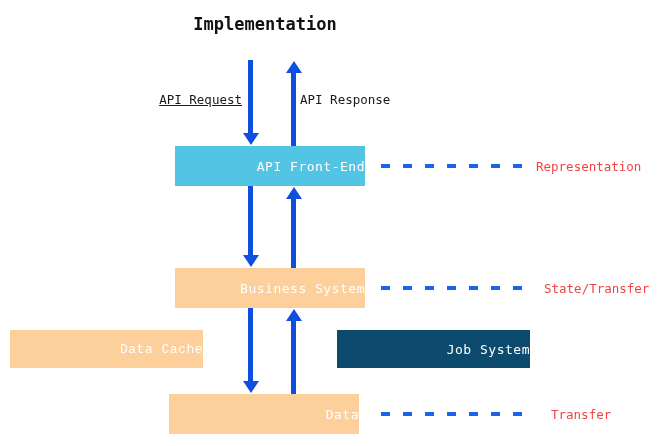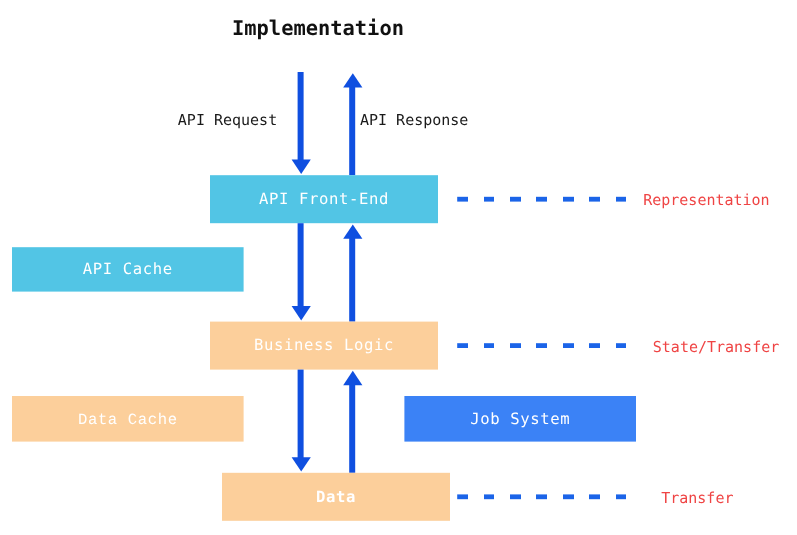--- a/index.html
+++ b/index.html
@@ -32,30 +32,30 @@
     color: #111111;
     letter-spacing: 0px;
     white-space: nowrap;
   }
 
   
   .node-box {
     position: absolute;
     display: flex;
     align-items: center;
-    justify-content: center;
+    justify-content: flex-end;
     color: #ffffff;
     font-size: 13px;
     letter-spacing: 0.5px;
     white-space: nowrap;
     box-sizing: border-box;
   }
   .node-box.blue   { background: #52c5e5; }
   .node-box.orange { background: #fccf9b; }
-  .node-box.gray   { background: #3b82f6; }
+  .node-box.gray   { background: #0c4a6e; }
 
   
   .arrow {
     position: absolute;
     width: 5px;
     background: #0f4fe0;
   }
   .arrow::after {
     content: "";
     position: absolute;
@@ -106,55 +106,52 @@
 </head>
 <body>
 
 <div id="stage">
 
   <div class="diagram-title">Implementation</div>
 
   <div class="arrow down" style="left:248px; top:60px; height:74px;"></div>
   <div class="arrow up" style="left:291px; top:72px; height:74px;"></div>
 
-  <div class="edge-label right-align" style="left:29px; top:92px; width:202px;">API Request</div>
+  <div class="edge-label right-align" style="left:40px; top:92px; width:202px;text-decoration:underline;">API Request</div>
   <div class="edge-label" style="left:300px; top:92px;">API Response</div>
 
   <div class="node-box blue" style="left:175px; top:146px; width:190px; height:40px;">
     <span>API Front-End</span>
   </div>
 
   <div class="dash-line" style="left:381px; top:164px; width:141px;"></div>
   <div class="side-label" style="left:536px; top:159px;">Representation</div>
 
-  <div class="node-box blue" style="left:10px; top:206px; width:193px; height:37px;">
-    <span>API Cache</span>
-  </div>
 
   <div class="arrow down" style="left:248px; top:186px; height:70px;"></div>
   <div class="arrow up" style="left:291px; top:198px; height:70px;"></div>
 
   <div class="node-box orange" style="left:175px; top:268px; width:190px; height:40px;">
-    <span>Business Logic</span>
+    <span>Business System</span>
   </div>
 
   <div class="dash-line" style="left:381px; top:286px; width:141px;"></div>
   <div class="side-label" style="left:544px; top:281px;">State/Transfer</div>
 
   <div class="node-box orange" style="left:10px; top:330px; width:193px; height:38px;font-family:Liberation Mono, monospace;">
     <span>Data Cache</span>
   </div>
 
   <div class="node-box gray" style="left:337px; top:330px; width:193px; height:38px;">
     <span>Job System</span>
   </div>
 
   <div class="arrow down" style="left:248px; top:308px; height:74px;"></div>
   <div class="arrow up" style="left:291px; top:320px; height:74px;"></div>
 
-  <div class="node-box orange" style="left:185px; top:394px; width:190px; height:40px;font-weight:bold;">
+  <div class="node-box orange" style="left:169px; top:394px; width:190px; height:40px;">
     <span>Data</span>
   </div>
 
   <div class="dash-line" style="left:381px; top:412px; width:141px;"></div>
   <div class="side-label" style="left:551px; top:407px;">Transfer</div>
 
 </div>
 
 </body></html>

